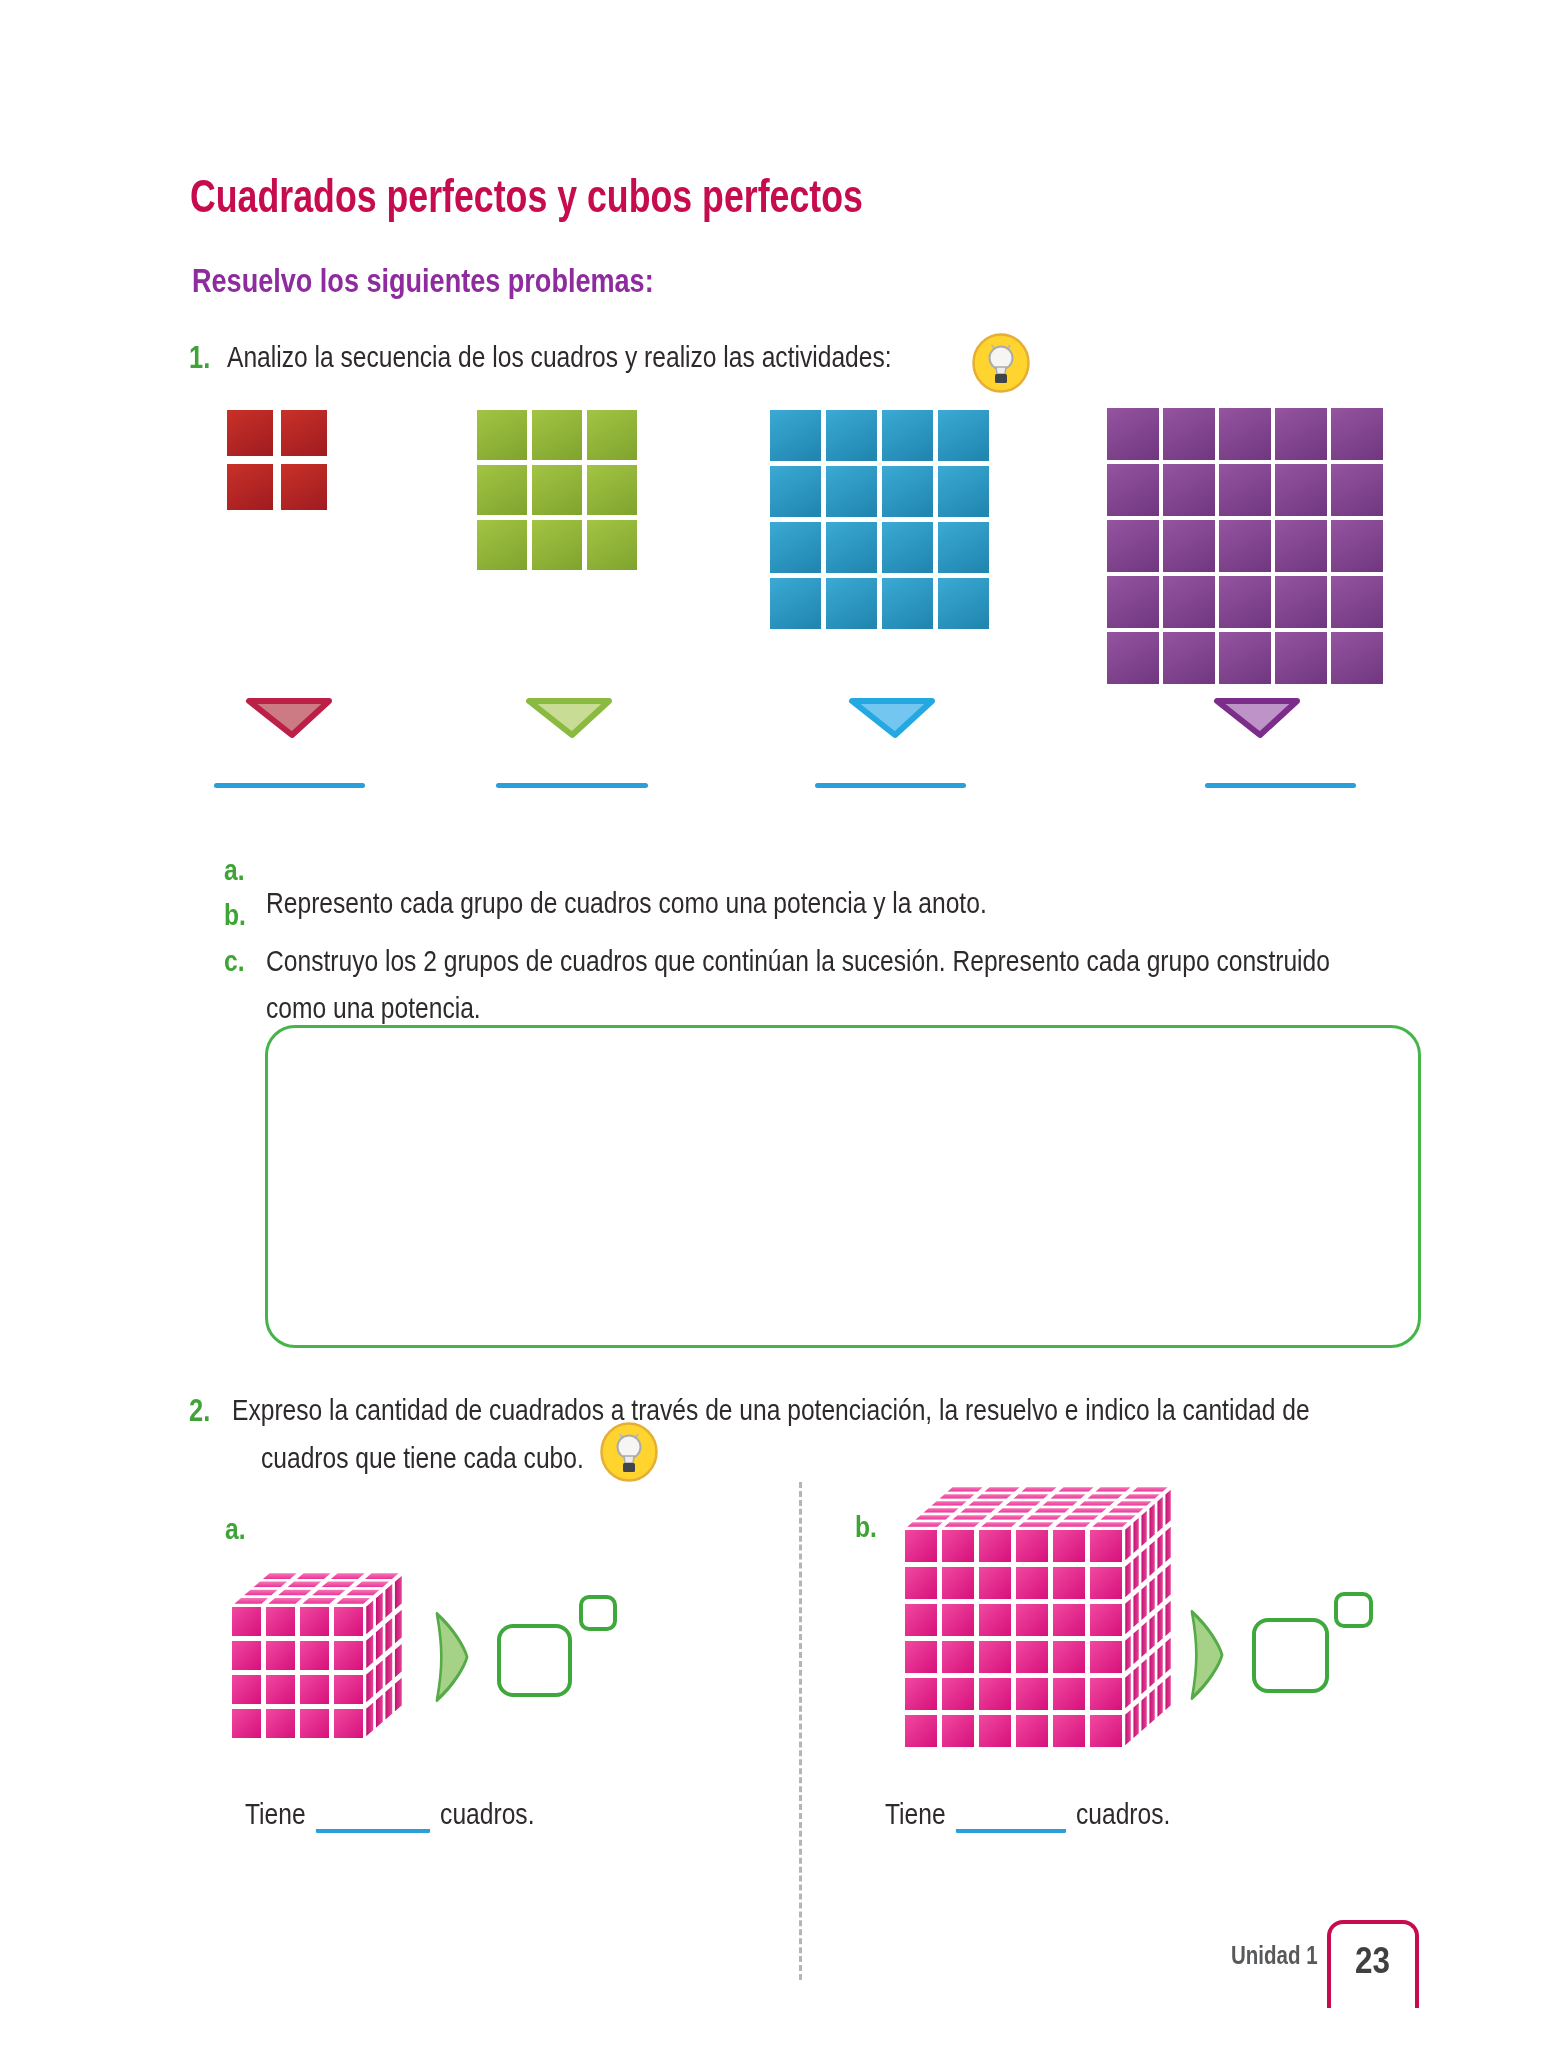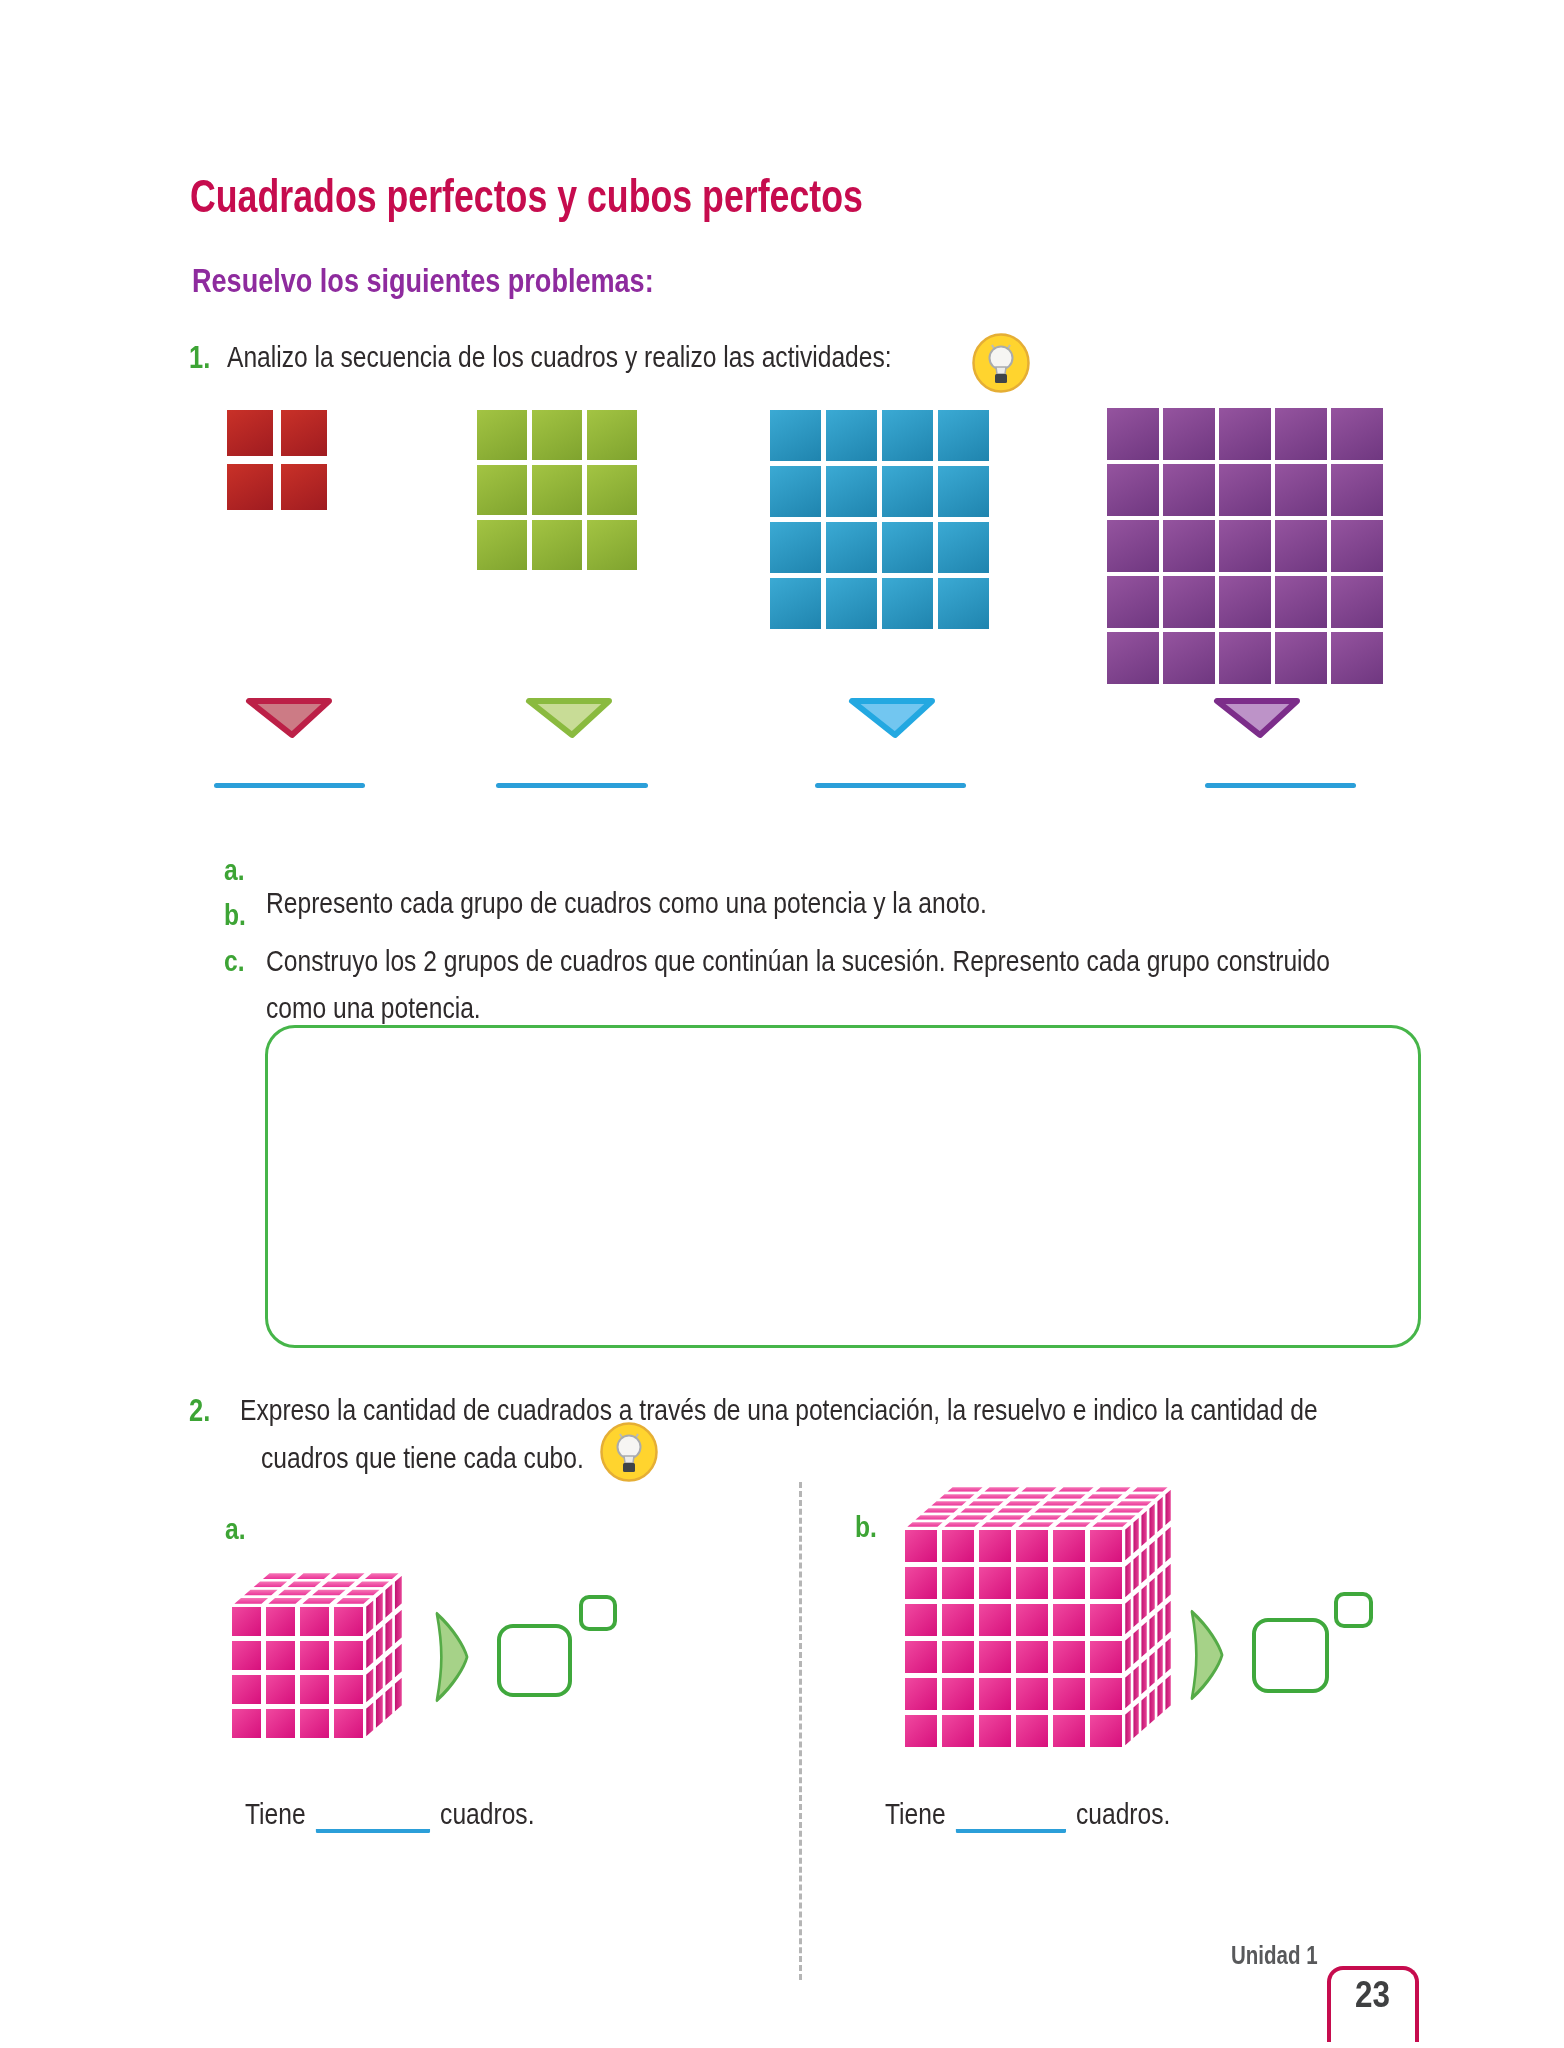--- a/index.html
+++ b/index.html
@@ -17,21 +17,21 @@
   .blank{display:inline-block;height:32px;border-bottom:4px solid #2b9fd9;border-radius:2px;vertical-align:top;}
   .seqline{position:absolute;top:783px;height:5px;border-radius:2.5px;background:#2b9fd9;}
   .answerbox{left:265px;top:1025px;width:1150px;height:317px;border:3px solid #46b549;border-radius:30px;background:#fff;}
   .sqgrid{position:absolute;display:grid;}
   .sqgrid div{width:100%;height:100%;}
   .bigbox{border:4px solid #3fa83c;border-radius:16px;background:#fff;}
   .smallbox{border:4px solid #3fa83c;border-radius:10px;background:#fff;}
   .divider{left:799px;top:1482px;height:498px;width:0;border-left:3px dashed #b5b5b5;}
   .funit{font-size:25px;font-weight:bold;color:#58595b;}
   .fbracket{left:1327px;top:1920px;width:84px;height:68px;border:4px solid #c60c4e;border-bottom:none;
-            border-radius:16px 16px 0 0;text-align:center;font-size:37px;font-weight:bold;color:#3f4041;padding-top:4px;margin-top:46px;}
+            border-radius:16px 16px 0 0;text-align:center;font-size:37px;font-weight:bold;color:#3f4041;padding-top:16px;}
 </style>
 </head>
 <body>
 
 <div class="page">
 
   <div class="abs subtitle" style="color:#8e2b9e;">
     <span class="cx">Resuelvo los siguientes problemas:</span>
   </div>
   <div class="abs title" style="color:#c60c4e;">
@@ -155,21 +155,21 @@
   </div>
   <div class="abs body" style="left:266px;top:991px;">
     <span class="cx">como una potencia.</span>
   </div>
 
   <div class="abs answerbox"></div>
 
   <div class="abs qnum" style="left:189px;top:1393px;color:#3da435;">
     <span class="cx">2.</span>
   </div>
-  <div class="abs body" style="left:240px;top:1393px;">
+  <div class="abs body" style="left:232px;top:1393px;">
     <span class="cx">Expreso la cantidad de cuadrados a través de una potenciación, la resuelvo e indico la cantidad de</span>
   </div>
   <div class="abs body" style="left:227px;top:1441px;margin-left:34px;">
     <span class="cx">cuadros que tiene cada cubo.</span>
   </div>
   <div class="abs" style="left:600px;top:1422px;">
     <svg width="58" height="60" viewBox="0 0 58 60">
       <ellipse cx="29" cy="30" rx="27.5" ry="28.5" fill="#ffd42e" stroke="#e5ae35" stroke-width="2.5"></ellipse>
       <line x1="20" y1="12" x2="23" y2="17" stroke="#b9bbbd" stroke-width="2"></line>
       <line x1="38" y1="12" x2="35" y2="17" stroke="#b9bbbd" stroke-width="2"></line>

